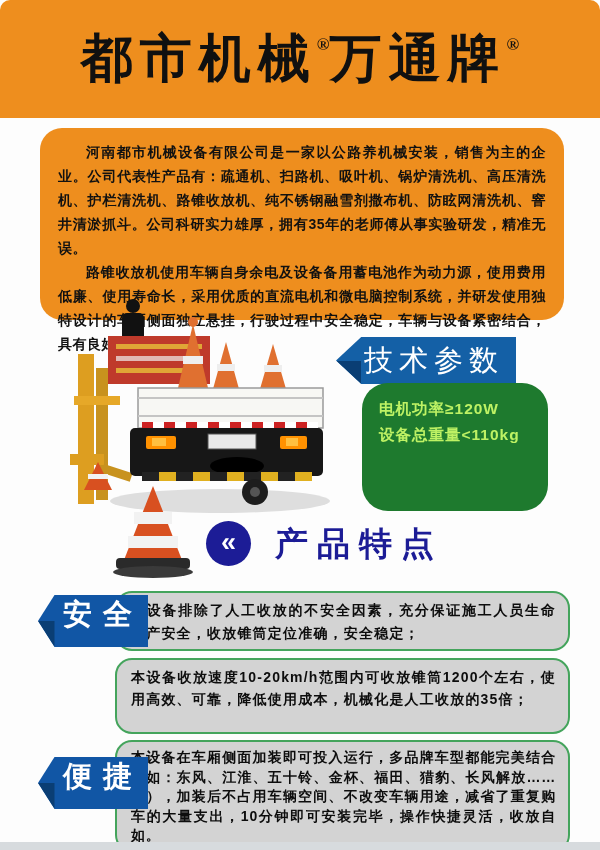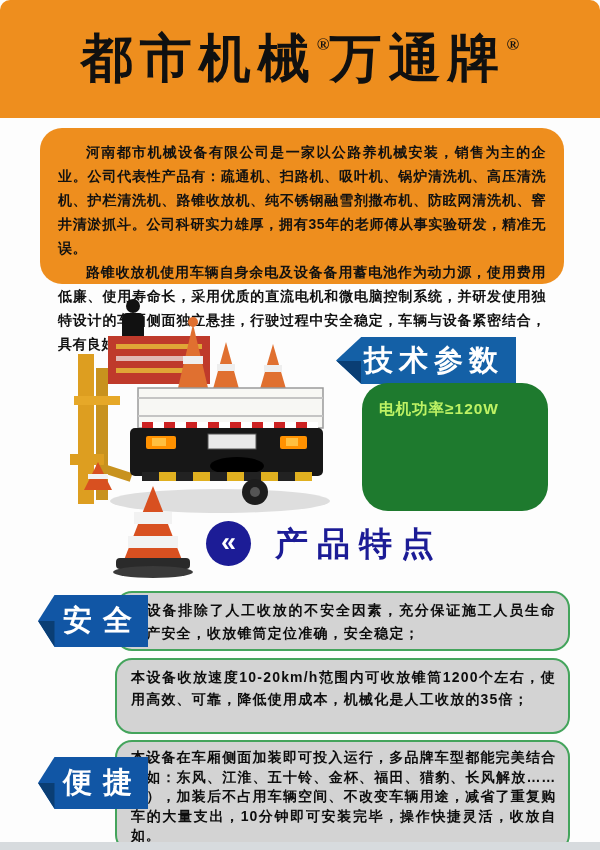--- a/index.html
+++ b/index.html
@@ -17,37 +17,37 @@
   .brand{
     font-family:"Liberation Serif","DejaVu Serif",serif;
     font-weight:900;color:#101010;font-size:52px;letter-spacing:7px;
     position:relative;line-height:1;
   }
   .brand .reg{
     font-size:17px;letter-spacing:0;vertical-align:26px;font-weight:700;
   }
   
   .intro{
-    position:absolute;left:40px;top:128px;width:524px;height:156px;
+    position:absolute;left:40px;top:128px;width:524px;height:192px;
     background:#ee8e1e;border-radius:22px;
     padding:12px 18px 0 18px;box-sizing:border-box;
   }
   .intro p{
     margin:0;color:#111;font-weight:bold;font-size:14px;line-height:24px;
     text-indent:2em;letter-spacing:0.5px;text-align:justify;
   }
   
   .photo{position:absolute;left:50px;top:296px;width:292px;height:286px;}
   
   .tech-banner{
     position:absolute;left:336px;top:337px;width:180px;height:47px;
     background:#1460a6;color:#fff;
     clip-path:polygon(0 50%,14% 0,100% 0,100% 100%,14% 100%);
     display:flex;align-items:center;justify-content:center;
-    font-size:29px;font-weight:bold;letter-spacing:6px;
+    font-size:29px;font-weight:normal;letter-spacing:6px;
     padding-left:16px;box-sizing:border-box;
   }
   .tech-banner::after{
     content:"";position:absolute;left:0;top:50%;width:14%;height:50%;
     background:#0a3e74;clip-path:polygon(0 0,100% 0,100% 100%);
   }
   
   .spec-box{
     position:absolute;left:362px;top:383px;width:186px;height:128px;
     background:#1e7a2e;border-radius:26px;
@@ -78,21 +78,21 @@
     box-sizing:border-box;padding:6px 12px 4px 14px;
   }
   .feat-box .txt{
     color:#0d0d0d;font-weight:bold;font-size:14px;letter-spacing:1.2px;
     text-align:justify;
   }
   .feat-label{
     position:absolute;left:38px;width:110px;height:52px;
     background:#1156a5;color:#fff;
     clip-path:polygon(0 50%,15% 0,100% 0,100% 100%,15% 100%);
-    display:flex;align-items:center;justify-content:center;
+    display:flex;align-items:flex-start;justify-content:center;
     font-size:29px;font-weight:bold;letter-spacing:11px;
     padding-left:20px;box-sizing:border-box;
   }
   .feat-label::after{
     content:"";position:absolute;left:0;top:50%;width:15%;height:50%;
     background:#0a3e74;clip-path:polygon(0 0,100% 0,100% 100%);
   }
   #feat-box-0{top:591px;min-height:59px;} #feat-box-0 .txt{line-height:23px;}
   #feat-box-1{top:658px;min-height:76px;} #feat-box-1 .txt{line-height:22px;}
   #feat-box-2{top:740px;min-height:96px;} #feat-box-2 .txt{line-height:19.5px;letter-spacing:0.8px;}
@@ -197,20 +197,21 @@
     <rect x="66" y="262" width="74" height="11" rx="4" fill="#2a2a2a"></rect>
     <ellipse cx="103" cy="276" rx="40" ry="6" fill="#3a3a3a"></ellipse>
   </svg>
 
   <div class="tech-banner">
     <span>技术参数</span>
   </div>
 
   <div class="spec-box">
     <div class="spec-line">电机功率≥120W</div>
+    <div class="spec-line">设备总重量&lt;110kg</div>
   </div>
 
   <div class="feat-title-row">
     <div class="feat-circle">
       <span>«</span>
     </div>
     <div class="feat-title">产品特点</div>
   </div>
 
   <div class="feat-box" id="feat-box-0">

